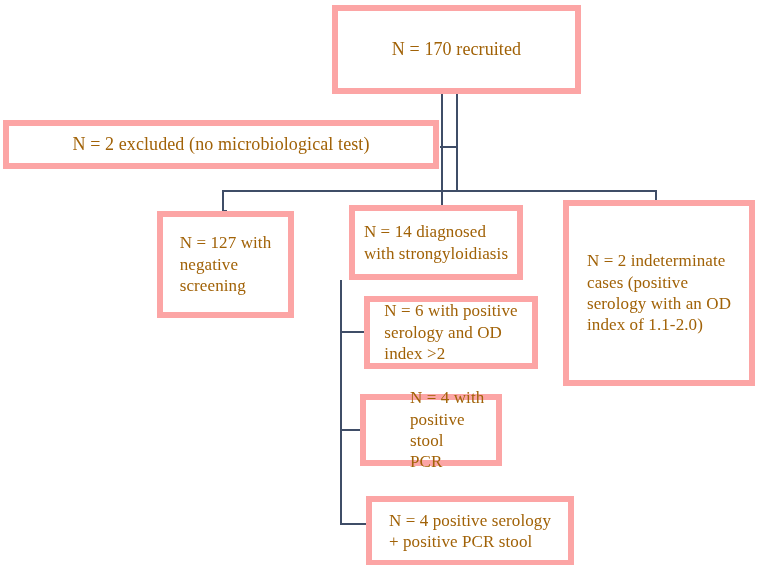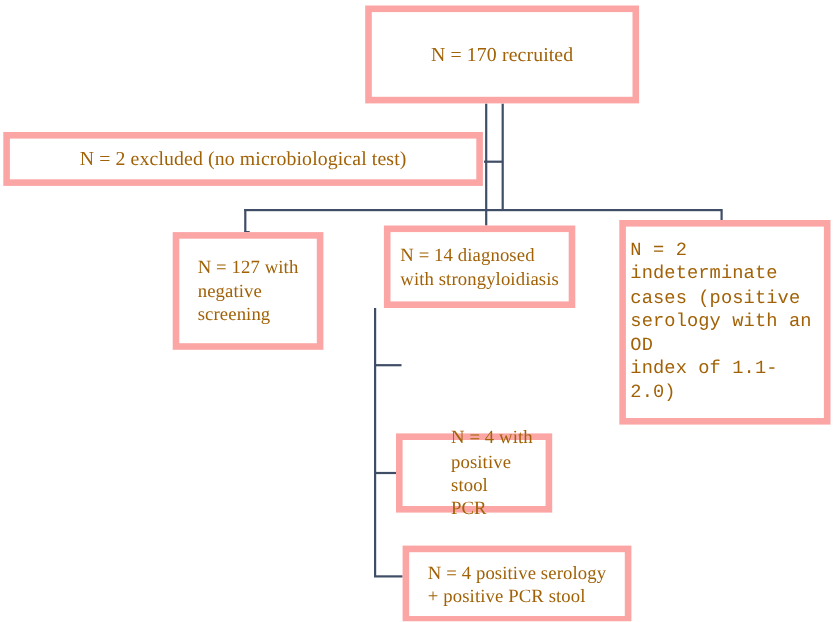--- a/index.html
+++ b/index.html
@@ -40,21 +40,21 @@
     z-index: 1;
   }
   .conn.h { height: 2px; }
   .conn.v { width: 2px; }
 
   
   #node-recruited   { left: 332px; top: 5px;   width: 249px; height: 89px;  font-size: 18px; }
   #node-excluded    { left: 3px;   top: 120px; width: 436px; height: 49px;  font-size: 18px; }
   #node-negative    { left: 157px; top: 211px; width: 137px; height: 107px; }
   #node-diagnosed   { left: 325px; top: 205px; width: 174px; height: 75px; margin-left: 24px;  }
-  #node-indet       { left: 563px; top: 200px; width: 192px; height: 186px; font-family: Liberation Mono, monospace; }
+  #node-indet       { left: 563px; top: 200px; width: 192px; height: 186px; }
   #node-sero-od     { left: 364px; top: 296px; width: 174px; height: 73px;  }
   #node-stool-pcr   { left: 360px; top: 394px; width: 142px; height: 72px; padding-left: 44px;  }
   #node-sero-pcr    { left: 366px; top: 496px; width: 208px; height: 70px;  }
 </style>
 </head>
 <body>
 
 <div id="canvas">
 
   <div class="conn v" style="left:441px; top:94px; height:97px;"></div>
@@ -89,20 +89,23 @@
 screening</div>
 
   <div id="node-diagnosed" class="node">N = 14 diagnosed
 with strongyloidiasis</div>
 
   <div id="node-indet" class="node">N = 2 indeterminate
 cases (positive
 serology with an OD
 index of 1.1-2.0)</div>
 
+  <div id="node-sero-od" class="node">N = 6 with positive
+serology and OD
+index &gt;2</div>
 
   <div id="node-stool-pcr" class="node">N = 4 with
 positive stool
 PCR</div>
 
   <div id="node-sero-pcr" class="node">N = 4 positive serology
 + positive PCR stool</div>
 
 </div>
 

